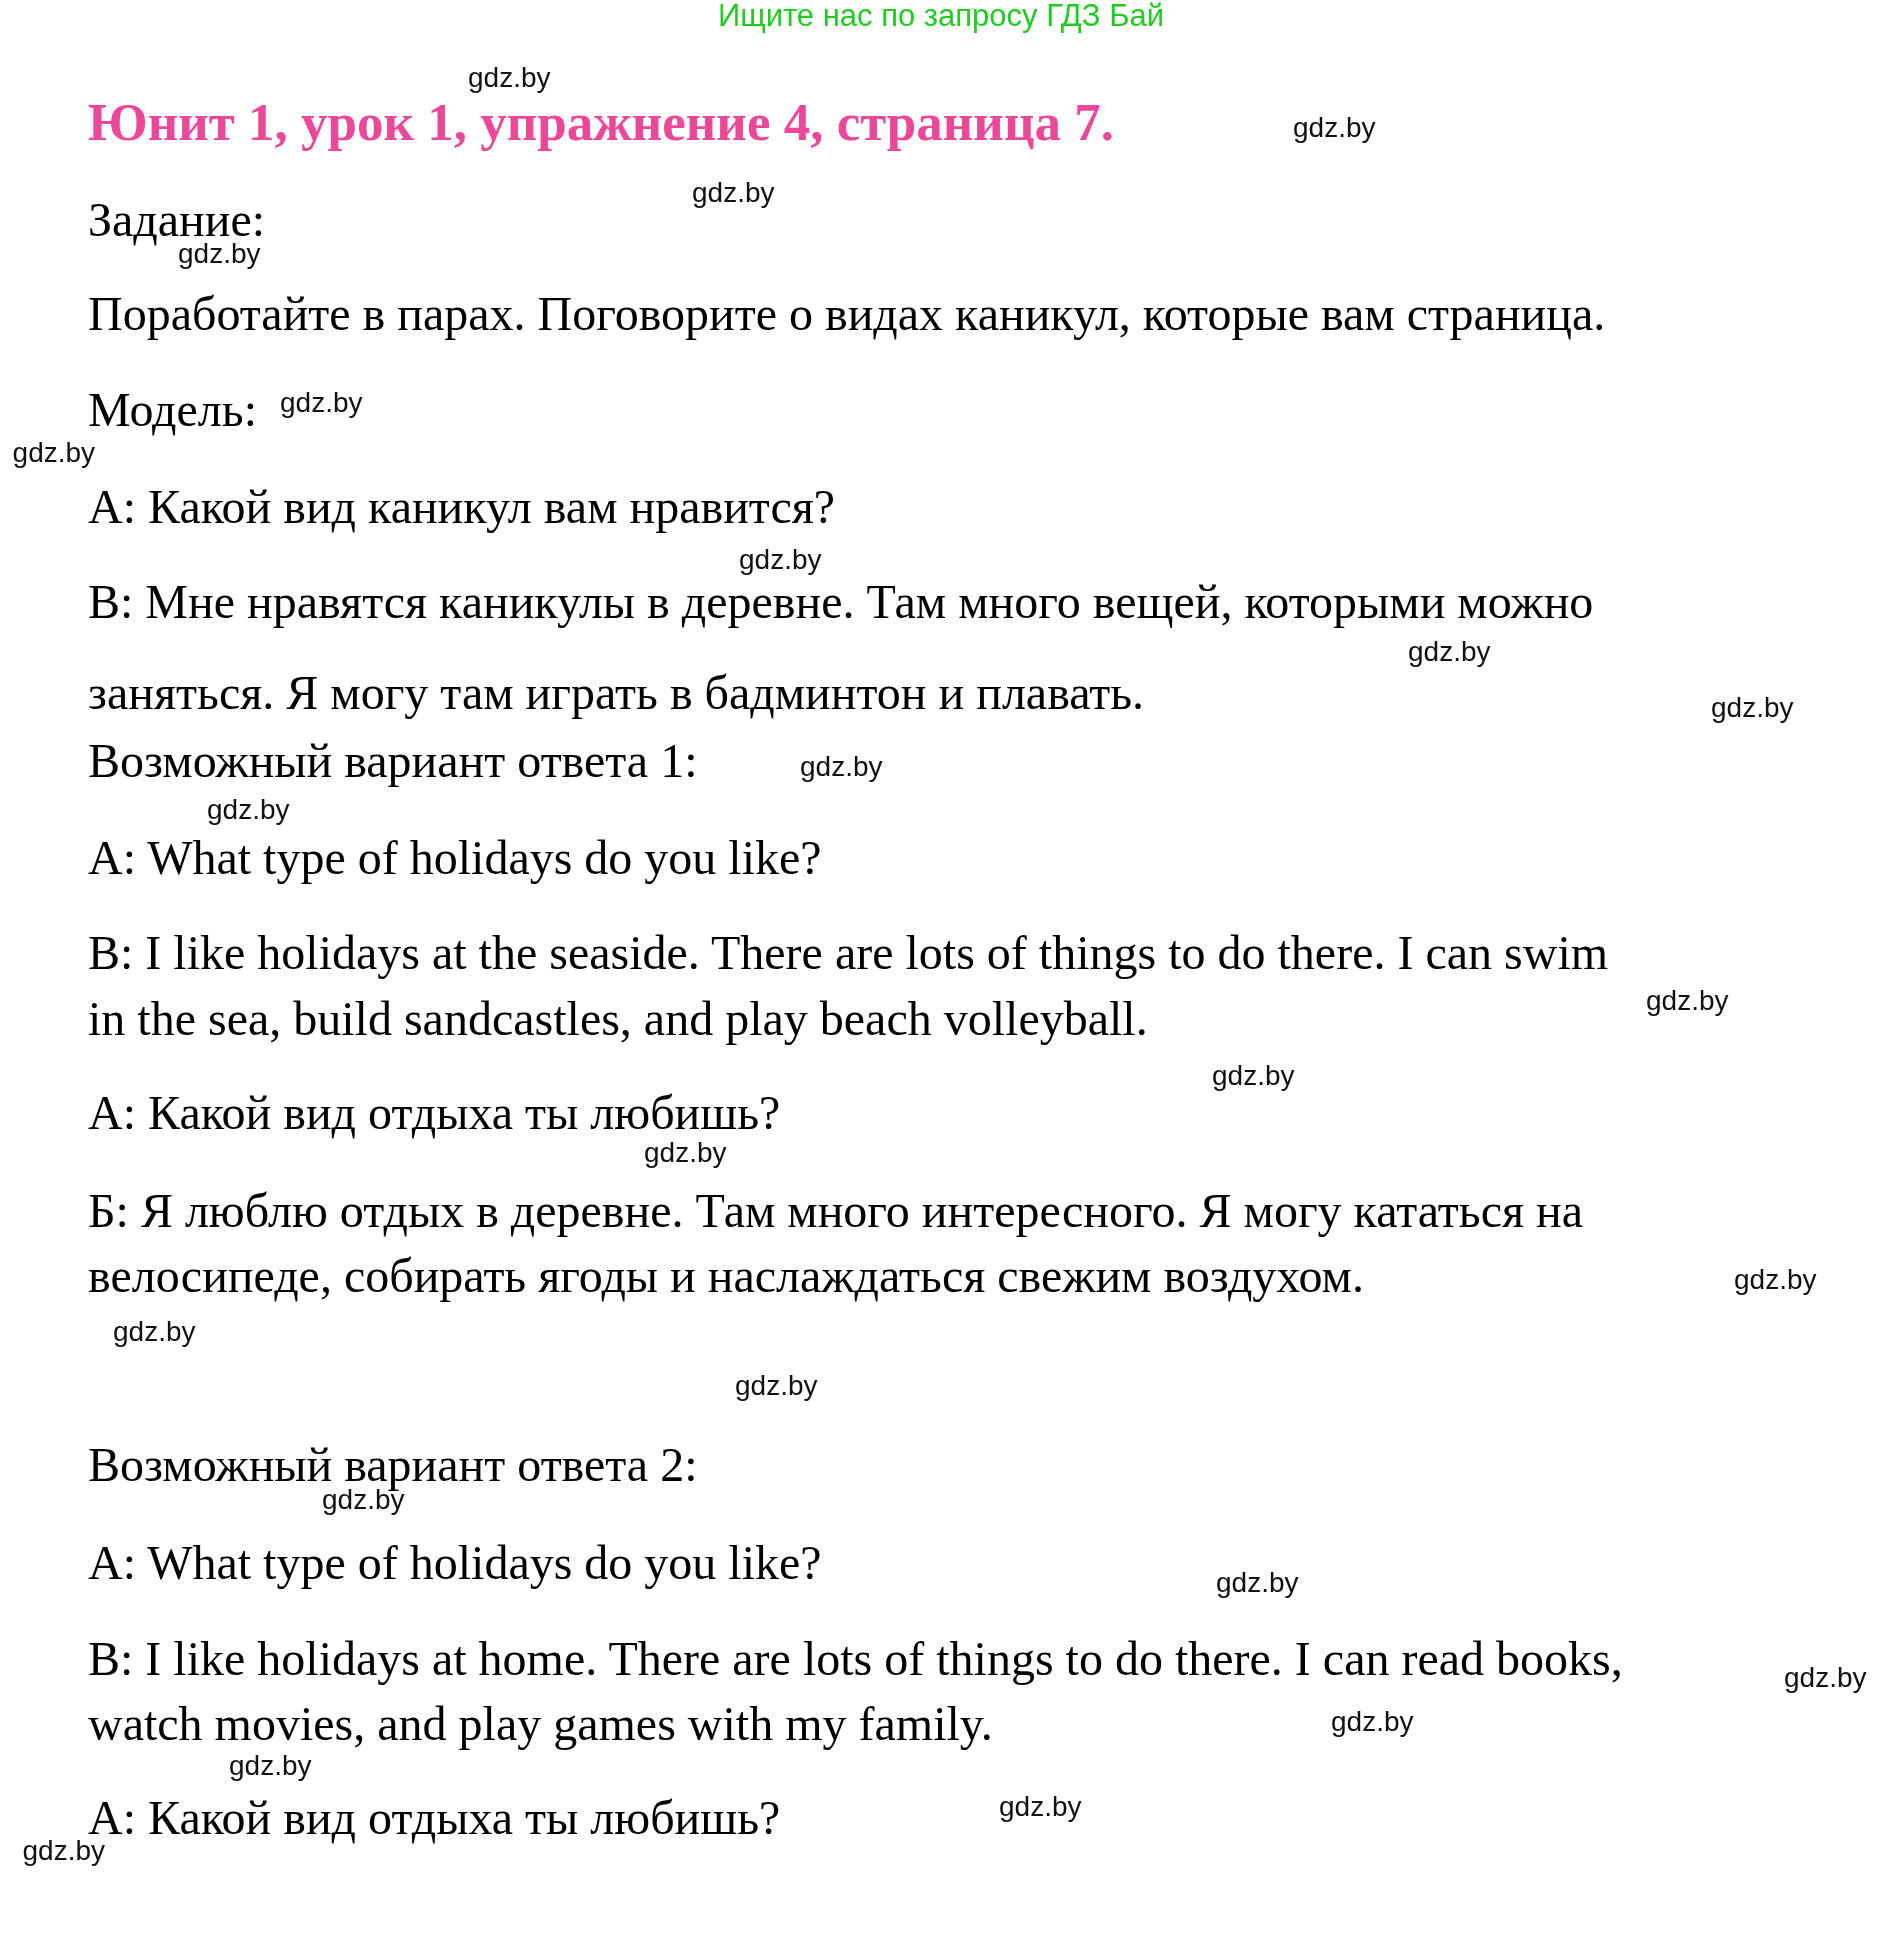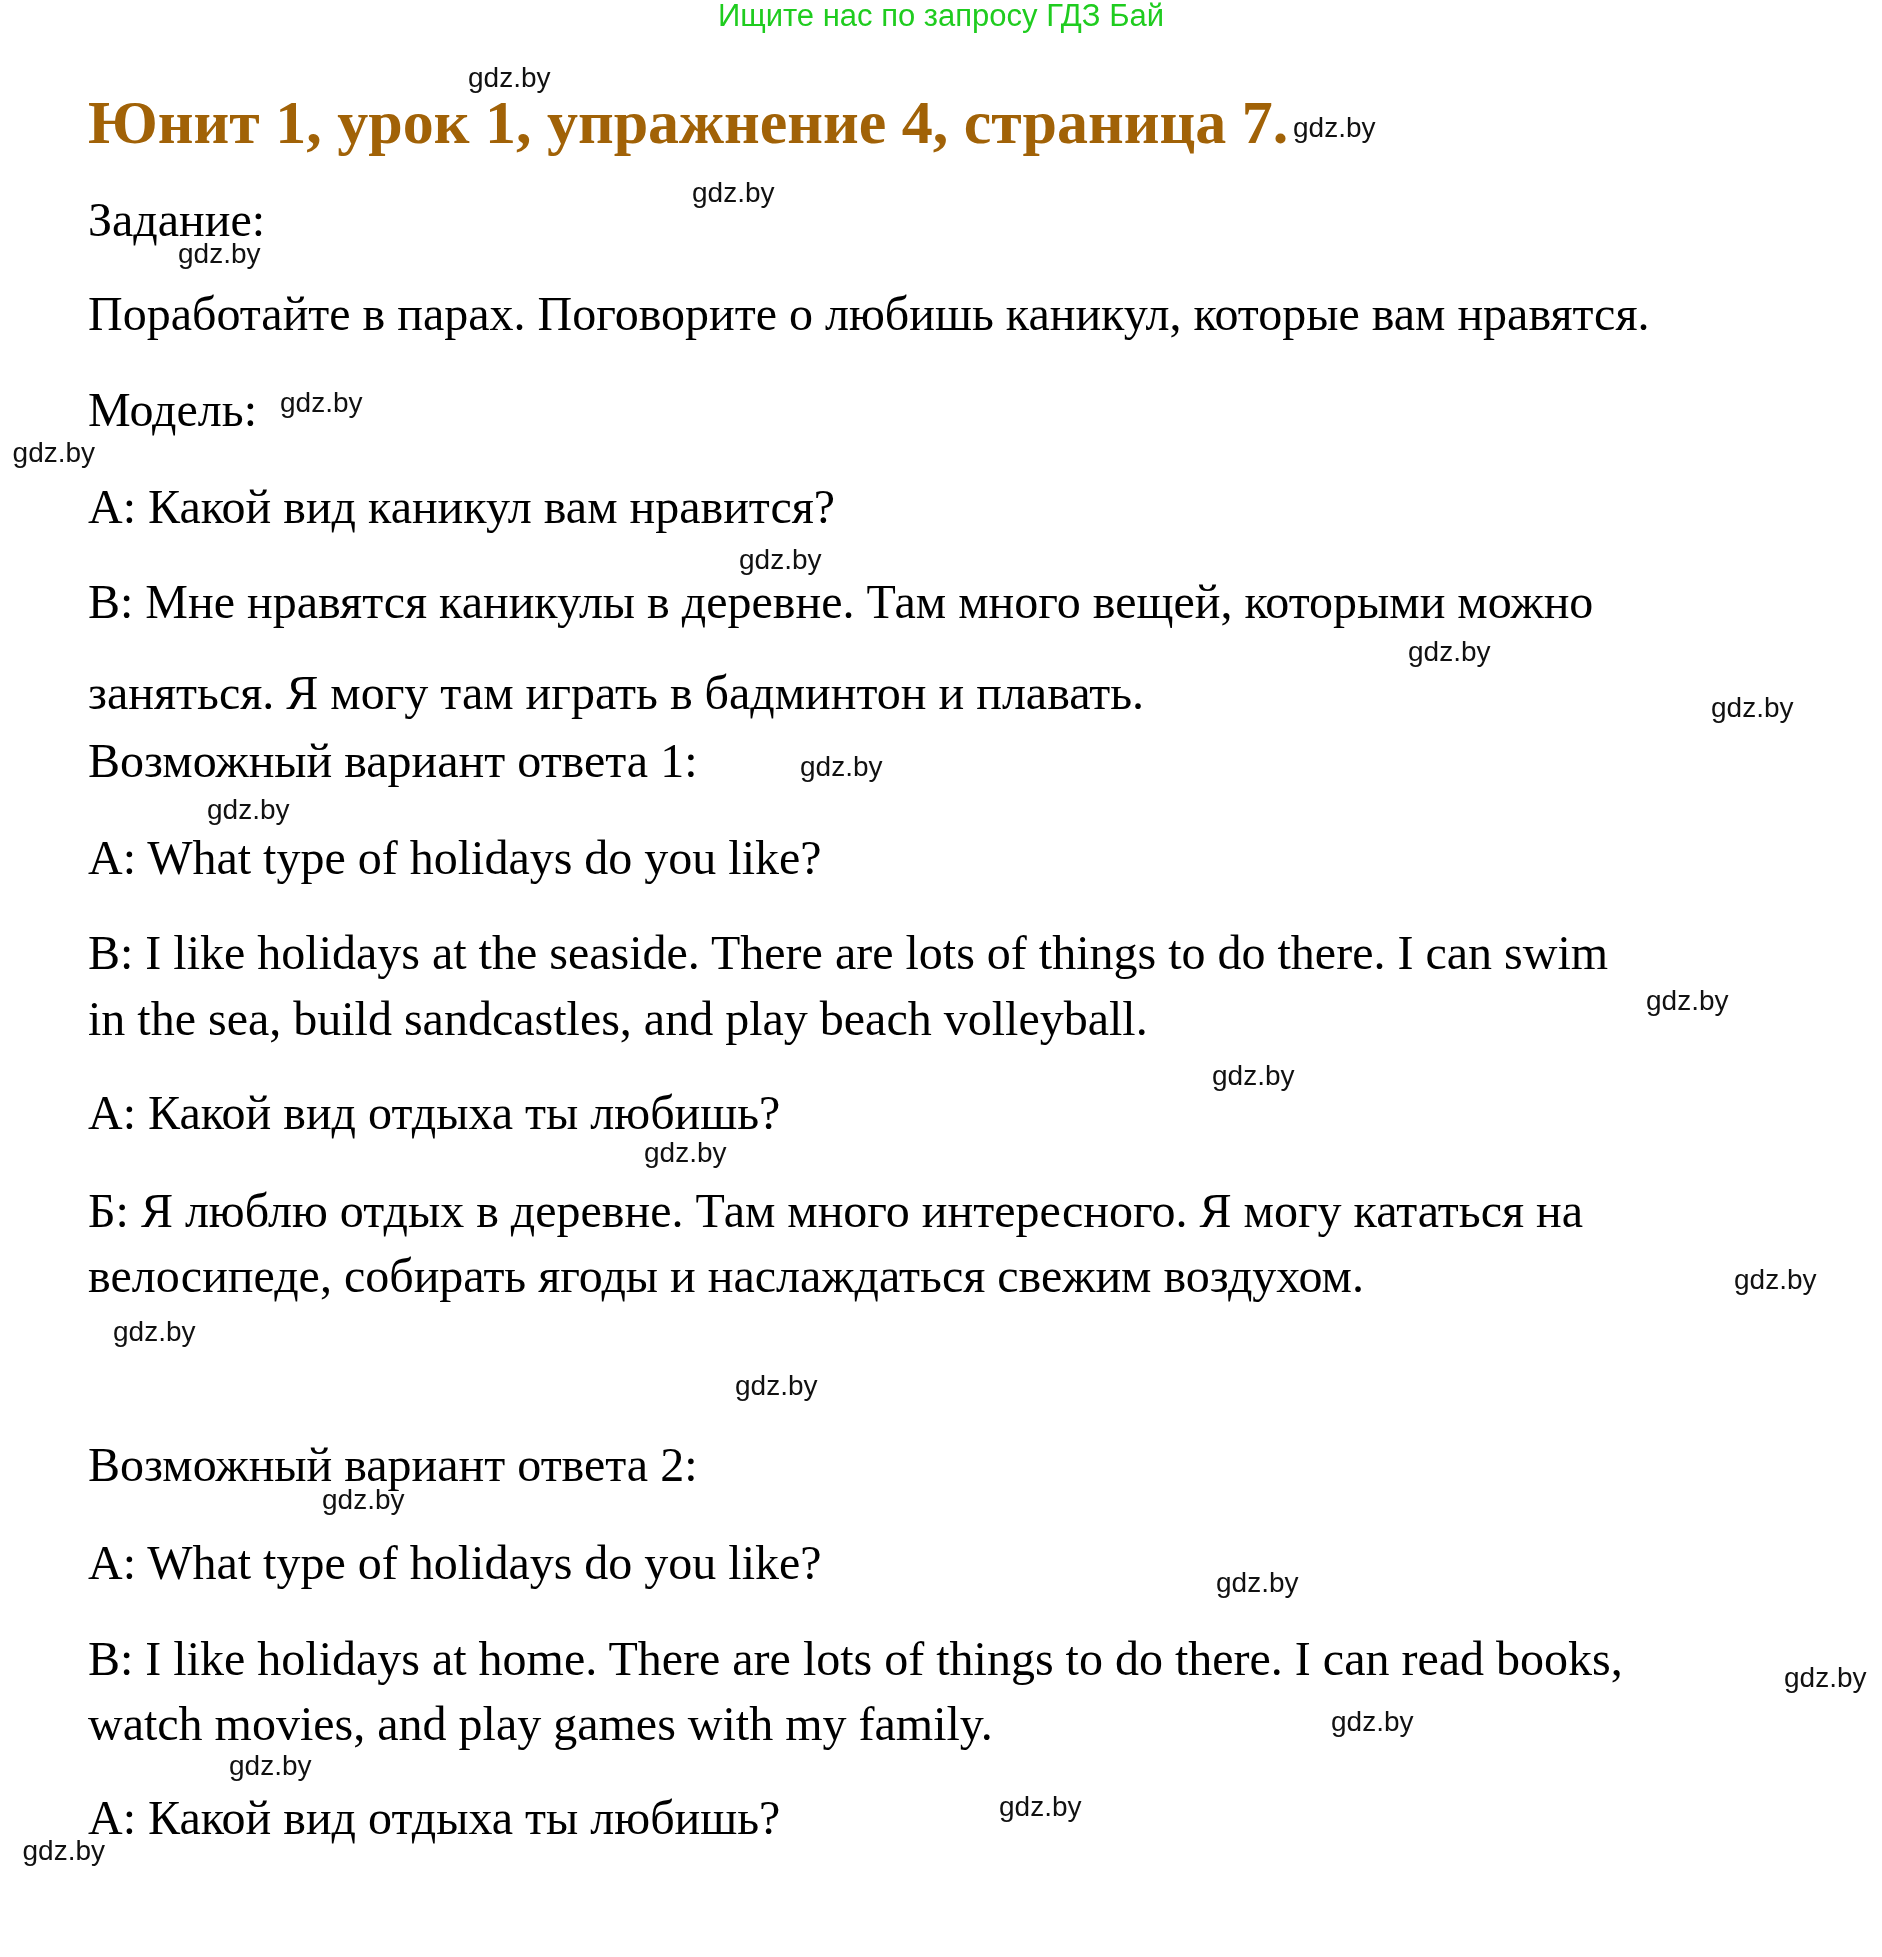--- a/index.html
+++ b/index.html
@@ -10,21 +10,21 @@
     font-size: 31px; color: #1fcc1f; line-height: 36px;
   }
   .footer {
     position: absolute; left: 0; width: 1882px; top: 1924px; text-align: center;
     font-family: "Liberation Sans", "DejaVu Sans", sans-serif;
     font-size: 32px; color: #4a0e78; line-height: 40px; white-space: pre;
   }
   .title {
     position: absolute; left: 88px; top: 95px;
     font-family: "Liberation Serif", "DejaVu Serif", serif;
-    font-weight: bold; font-size: 62px; line-height: 54px; color: #a16207;
+    font-weight: bold; font-size: 53px; line-height: 54px; color: #ec4899;
     white-space: nowrap;
   }
   .line {
     position: absolute; left: 88px;
     font-family: "Liberation Serif", "DejaVu Serif", serif;
     font-size: 48px; line-height: 54px; color: #000; white-space: nowrap; text-align: center;
   }
   .wm {
     position: absolute;
     font-family: "Liberation Sans", "DejaVu Sans", sans-serif;
@@ -32,21 +32,21 @@
   }
 </style>
 </head>
 <body>
 
 <div class="header">Ищите нас по запросу ГДЗ Бай</div>
 
 <div class="title">Юнит 1, урок 1, упражнение 4, страница 7.</div>
 
 <div class="line" style="top:193px;">Задание:</div>
-<div class="line" style="top:287px;">Поработайте в парах. Поговорите о любишь каникул, которые вам нравятся.</div>
+<div class="line" style="top:287px;">Поработайте в парах. Поговорите о видах каникул, которые вам страница.</div>
 
 <div class="line" style="top:383px;">Модель:</div>
 <div class="line" style="top:480px;">A: Какой вид каникул вам нравится?</div>
 <div class="line" style="top:575px;">B: Мне нравятся каникулы в деревне. Там много вещей, которыми можно</div>
 <div class="line" style="top:654px;margin-top:12px;">заняться. Я могу там играть в бадминтон и плавать.</div>
 
 <div class="line" style="top:734px;">Возможный вариант ответа 1:</div>
 <div class="line" style="top:831px;">A: What type of holidays do you like?</div>
 <div class="line" style="top:926px;">B: I like holidays at the seaside. There are lots of things to do there. I can swim</div>
 <div class="line" style="top:992px;">in the sea, build sandcastles, and play beach volleyball.</div>

